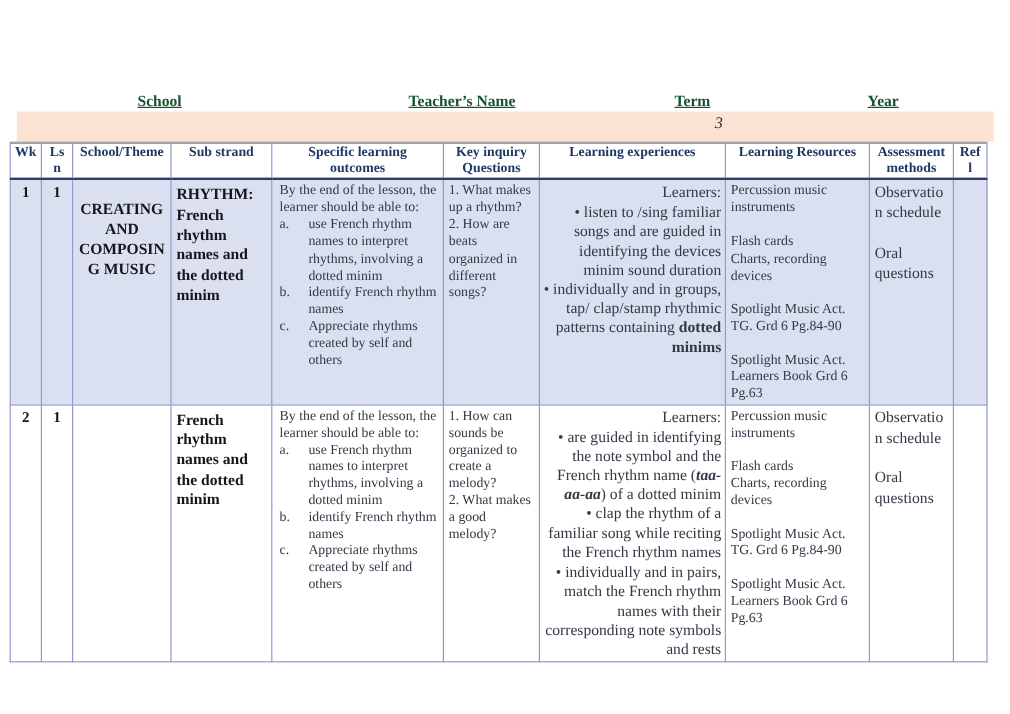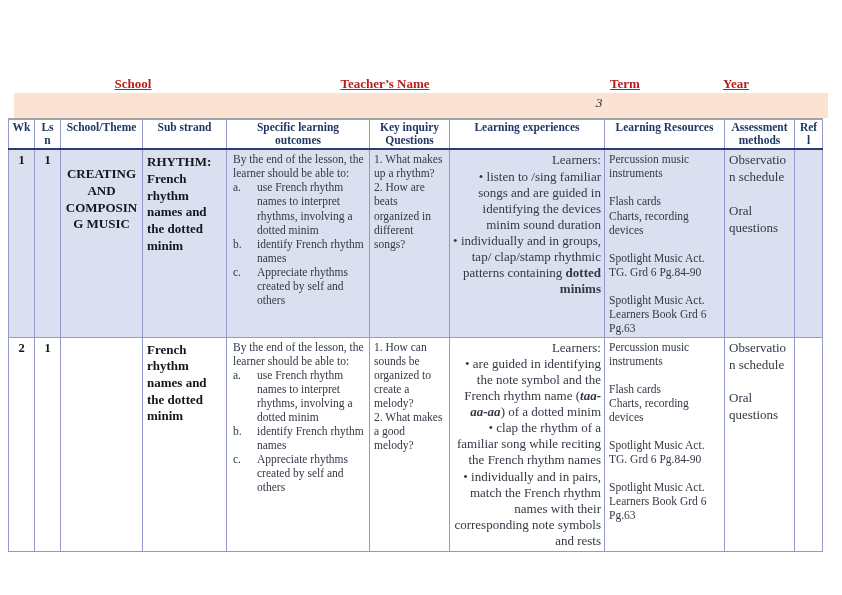--- a/index.html
+++ b/index.html
@@ -5,21 +5,21 @@
   *{box-sizing:border-box;margin:0;padding:0;}
   html,body{width:842px;height:595px;}
   body{background:#ffffff;font-family:"Liberation Serif",serif;color:#333845;}
   .page{position:relative;width:842px;height:595px;background:#ffffff;overflow:hidden;}
 
   .title{position:absolute;top:32px;left:0;width:100%;text-align:center;
          font-size:16px;font-weight:bold;color:#15151c;letter-spacing:.2px;}
   .title span{text-decoration:underline;}
 
   .info-label{position:absolute;top:76px;transform:translateX(-50%);
-              font-weight:bold;font-size:13px;color:#b91c1c;text-decoration:underline;
+              font-weight:bold;font-size:13px;color:#14532d;text-decoration:underline;
               font-family:"Liberation Serif",serif;}
   .band{position:absolute;left:14px;top:93px;width:814px;height:25px;
         background:var(--band-peach,#fbe3d4);}
   .term-value{position:absolute;left:599px;top:95px;transform:translateX(-50%);
               font-style:italic;font-size:13.5px;color:#2a2e39;}
 
   table.sow{position:absolute;left:8px;top:118px;width:814px;border-collapse:collapse;
             table-layout:fixed;border:1px solid var(--border,#9399cc);
             border-top:2px solid #a3a3a3;}
   .sow th,.sow td{border:1px solid var(--border,#9399cc);vertical-align:top;padding:2px 4px;}
@@ -49,21 +49,21 @@
   .b{font-weight:bold;}
 </style>
 </head>
 <body>
 
 <div class="page">
 
 
   <div class="info-label" style="left:133px;">School</div>
   <div class="info-label" style="left:385px;">Teacher’s Name</div>
-  <div class="info-label" style="left:625px;text-decoration:underline;">Term</div>
+  <div class="info-label" style="left:577px;text-decoration:underline;">Term</div>
   <div class="info-label" style="left:736px;">Year</div>
 
   <div class="band"></div>
   <div class="term-value">3</div>
 
   <table class="sow">
     <colgroup>
       <col style="width:26px">
         <col style="width:26px">
         <col style="width:82px">

